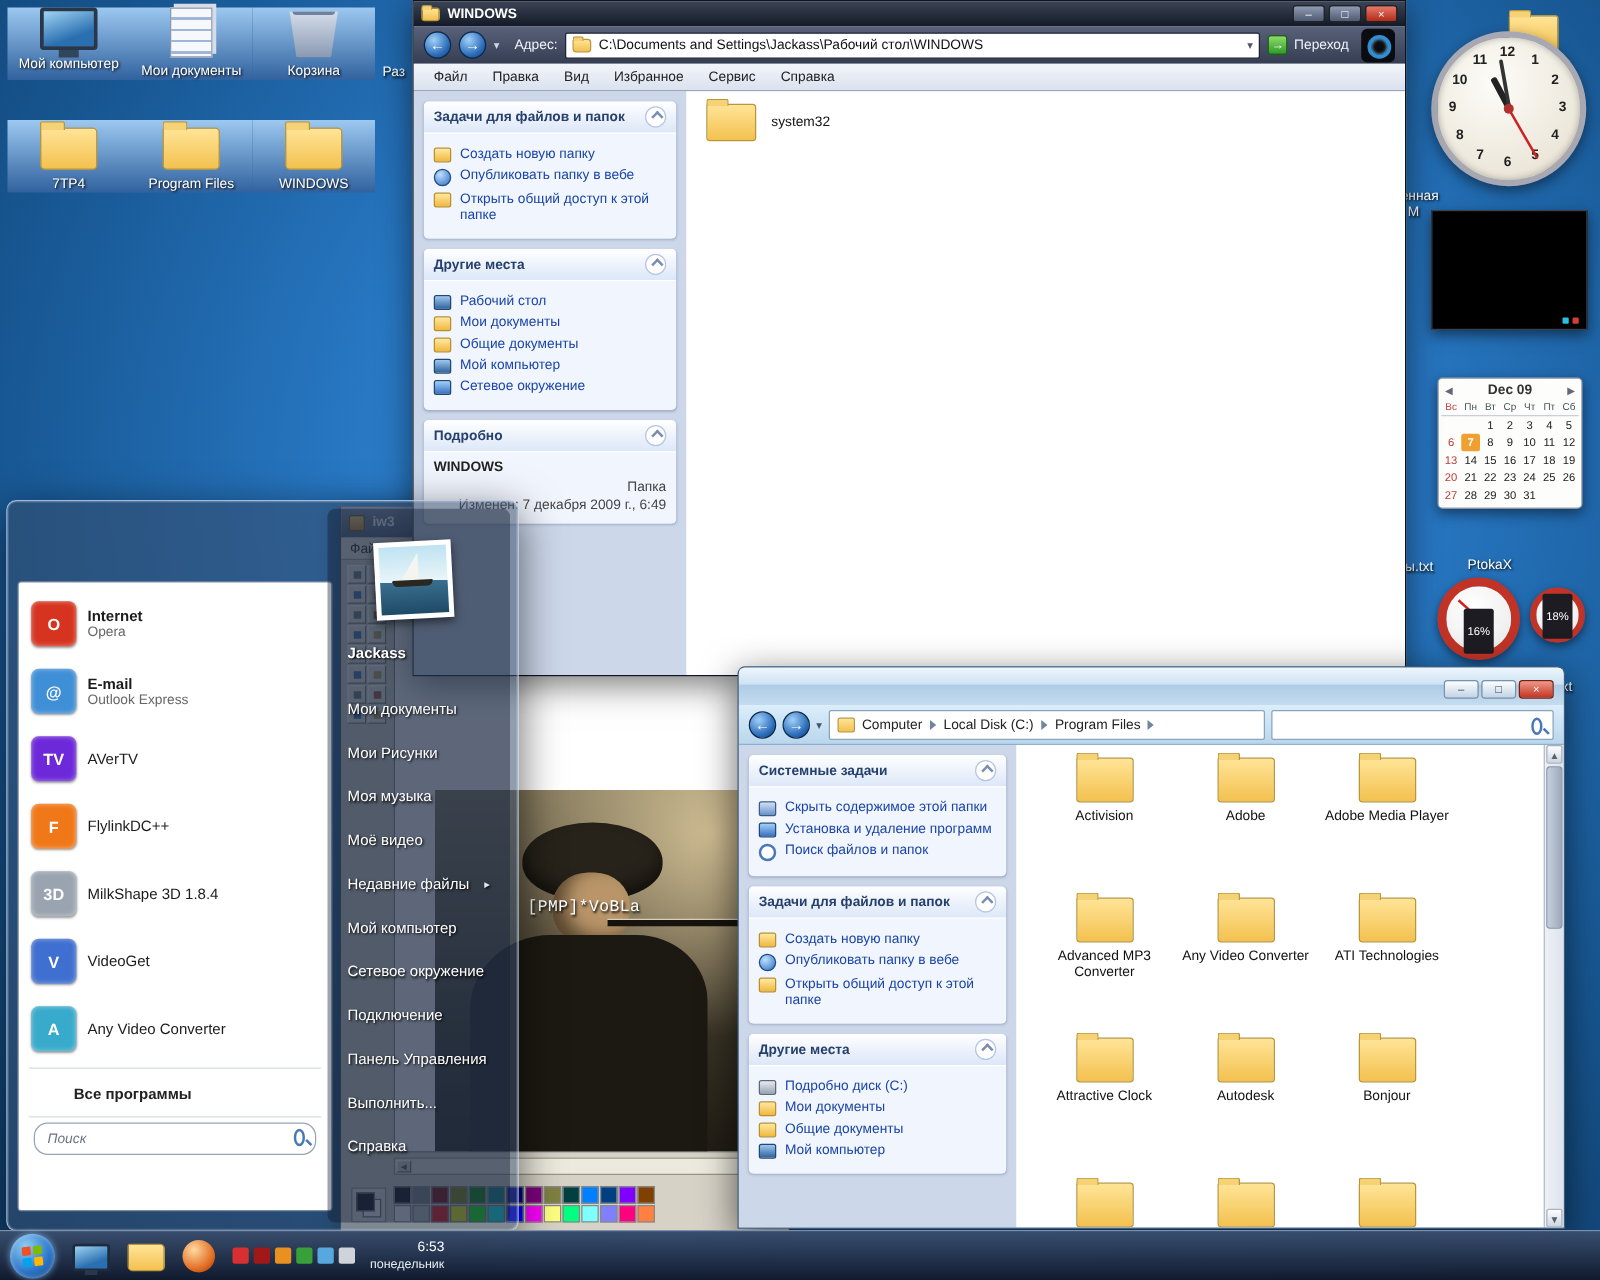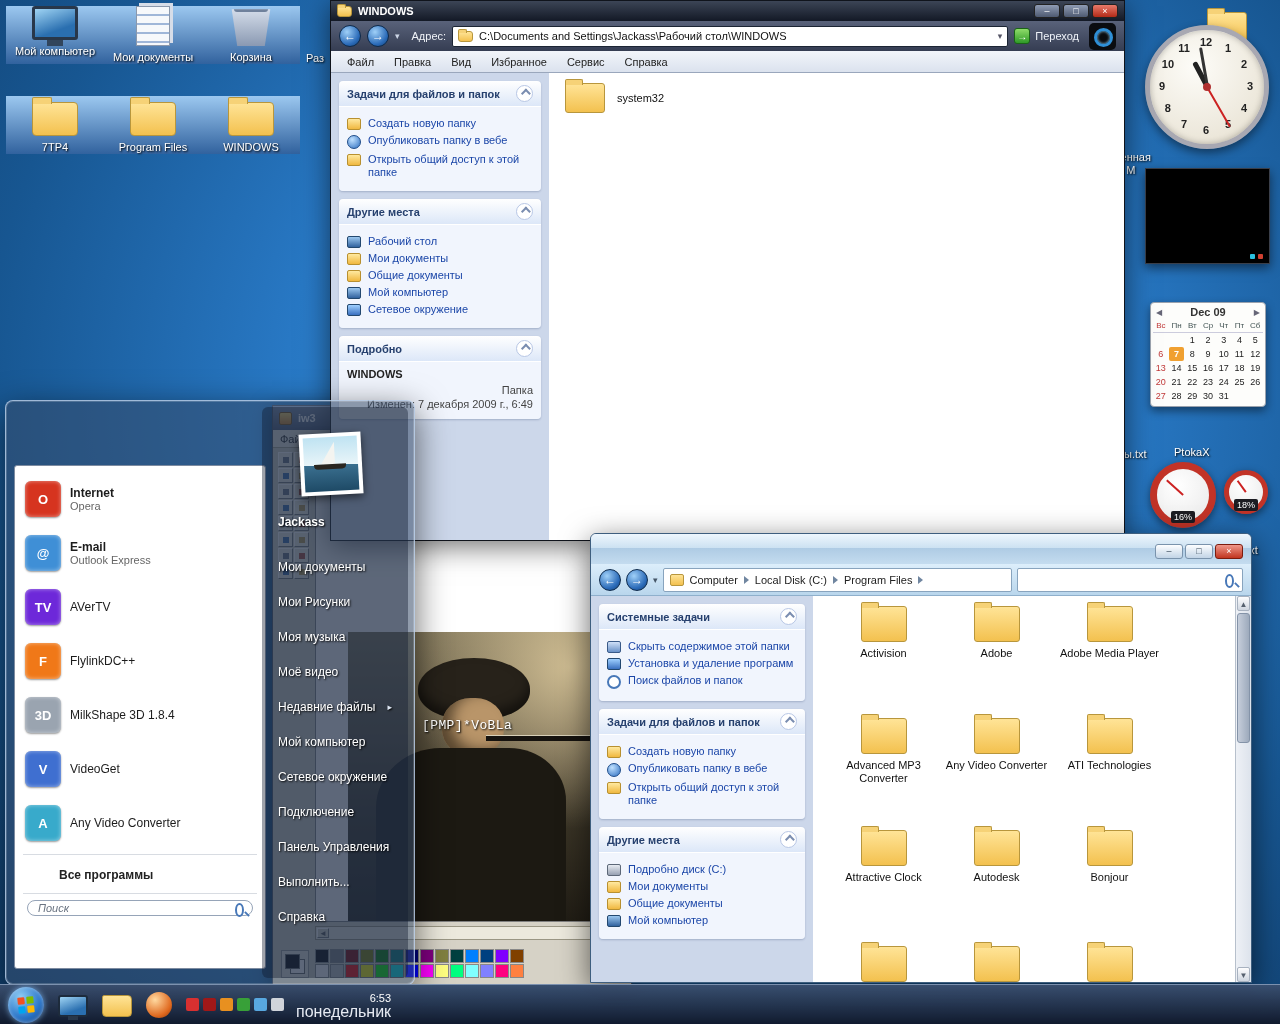--- a/index.html
+++ b/index.html
@@ -170,21 +170,21 @@
   .prog { display:flex; align-items:center; gap:9px; height:54px; padding:0 4px; border-radius:3px; }
   .prog-ico { width:36px; height:36px; border-radius:6px; flex:0 0 36px; display:flex; align-items:center; justify-content:center;
     color:#fff; font-weight:bold; font-size:13px; font-style:normal; box-shadow:inset 0 0 4px rgba(255,255,255,.5), 0 1px 2px rgba(0,0,0,.4); }
   .prog-txt { display:flex; flex-direction:column; }
   .prog-txt .t { font-size:12px; color:#1c1c1c; font-style:normal; }
   .prog:nth-of-type(1) .t, .prog:nth-of-type(2) .t { font-weight:bold; }
   .prog-txt .s { font-size:11px; color:#666; font-style:normal; }
   .start-sep { height:1px; background:#d8dce2; margin:4px 2px; }
   .allprog { font-size:12px; font-weight:bold; color:#222; padding:9px 0 7px 38px; }
   .start-search { position:relative; margin:4px 6px 0; }
-  .start-search input { width:100%; height:16px; border:1px solid #96a4b8; border-radius:11px; padding:0 26px 0 10px;
+  .start-search input { width:100%; height:26px; border:1px solid #96a4b8; border-radius:11px; padding:0 26px 0 10px;
     font-size:11px; font-family:"Liberation Sans",sans-serif; outline:none; }
   .start-search input::placeholder { font-style:italic; color:#6a7482; }
   .start-search .mag { right:9px; top:5px; }
   .start-right { position:absolute; left:256px; top:6px; right:6px; bottom:6px; background:rgba(16,26,46,.40); border-radius:6px; }
   .avatar { position:absolute; left:38px; top:26px; width:62px; height:62px; background:#fff; padding:4px;
     transform:rotate(-3deg); box-shadow:0 3px 8px rgba(0,0,0,.55); }
   .avatar .pic { width:100%; height:100%; position:relative; overflow:hidden;
     background:linear-gradient(180deg,#bfe3f2 0%,#e9f5f9 52%,#3a6f8f 52%,#1e4a66 100%); }
   .avatar .pic::before { content:""; position:absolute; left:17px; top:5px; width:0; height:0;
     border-left:14px solid transparent; border-bottom:22px solid #f4f4f0; }
@@ -223,21 +223,21 @@
   .cal-cell.sun { color:#c03838; }
   .cal-cell.hl { background:#f0a030; color:#fff; border-radius:2px; font-weight:bold; }
 
   .meters { position:absolute; left:1148px; top:456px; width:122px; height:94px; z-index:2; }
   .gauge { position:absolute; border-radius:50%; background:radial-gradient(circle at 40% 32%,#fff,#eee 75%,#ddd); border:7px solid #c23327;
     box-shadow:0 3px 8px rgba(0,0,0,.5); }
   .gauge.g1 { left:2px; top:6px; width:66px; height:66px; }
   .gauge.g2 { left:76px; top:14px; width:44px; height:44px; border-width:5px; }
   .needle { position:absolute; left:50%; bottom:50%; width:2px; height:42%; margin-left:-1px; background:#c22; transform-origin:bottom center; transform:rotate(-48deg); }
   .glabel { position:absolute; left:50%; bottom:-2px; transform:translateX(-50%); background:#1c1c22; color:#fff;
-    font-size:9px; padding:0 3px; border-radius:2px; line-height:12px; }
+    font-size:9px; padding:12px 3px; border-radius:2px; line-height:12px; }
 
   
   .taskbar { position:absolute; left:0; right:0; bottom:0; height:40px; z-index:30;
     background:linear-gradient(180deg,rgba(60,80,112,.92),rgba(16,24,42,.96));
     border-top:1px solid rgba(170,195,230,.7); display:flex; align-items:center; padding:0 8px; gap:14px; }
   .orb { width:36px; height:36px; border-radius:50%; position:relative; flex:0 0 36px;
     background:radial-gradient(circle at 35% 28%,#8ecdf4,#2a75c9 58%,#113a72); box-shadow:0 0 6px rgba(140,200,255,.7), inset 0 0 4px rgba(255,255,255,.5); }
   .orb .flag { position:absolute; left:10px; top:10px; width:16px; height:16px; display:grid; grid-template-columns:7px 7px; gap:2px; transform:rotate(-6deg); }
   .orb .flag i { border-radius:1px; height:7px; }
   .orb .flag i:nth-child(1){background:#f25022;} .orb .flag i:nth-child(2){background:#7fba00;}
@@ -245,21 +245,21 @@
   .ql { width:30px; height:26px; position:relative; }
   .ql.mon { background:linear-gradient(160deg,#9fd4f4,#2a6fb0 70%); border:2px solid #1d2b3c; border-radius:3px; height:22px; margin-top:2px; }
   .ql.mon::after { content:""; position:absolute; left:8px; top:19px; width:10px; height:4px; background:#28374a; }
   .ql.fol { background:linear-gradient(180deg,#ffe497,#f3c14f); border:1px solid #b8963c; border-radius:2px 4px 4px 4px; height:22px; margin-top:3px; }
   .ql.app { background:radial-gradient(circle at 35% 30%,#ffd9a0,#e06a20 65%,#8a3408); border-radius:50%; width:26px; height:26px; }
   .tb-status { flex:1; font-size:11px; color:#d7dce4; padding-left:28px; white-space:nowrap; overflow:hidden; }
   .tray { display:flex; align-items:center; gap:4px; }
   .tico { width:13px; height:13px; border-radius:2px; }
   .clockblock { display:flex; flex-direction:column; align-items:flex-end; line-height:13px; margin-left:8px; }
   .clockblock .tm { color:#fff; font-size:11px; }
-  .clockblock .dy { color:#e6eaf2; font-size:16px; }
+  .clockblock .dy { color:#e6eaf2; font-size:10px; }
 </style>
 </head>
 <body>
 
 <div class="dicons r1" data-name="desktop-icons-row1">
 
     <div class="dicon" data-name="desktop-icon">
       <span class="dimg" data-name="desktop-icon-image" data-icon="my-computer"></span>
       <span class="dlabel" data-name="desktop-icon-label">Мой компьютер</span>
     </div>

